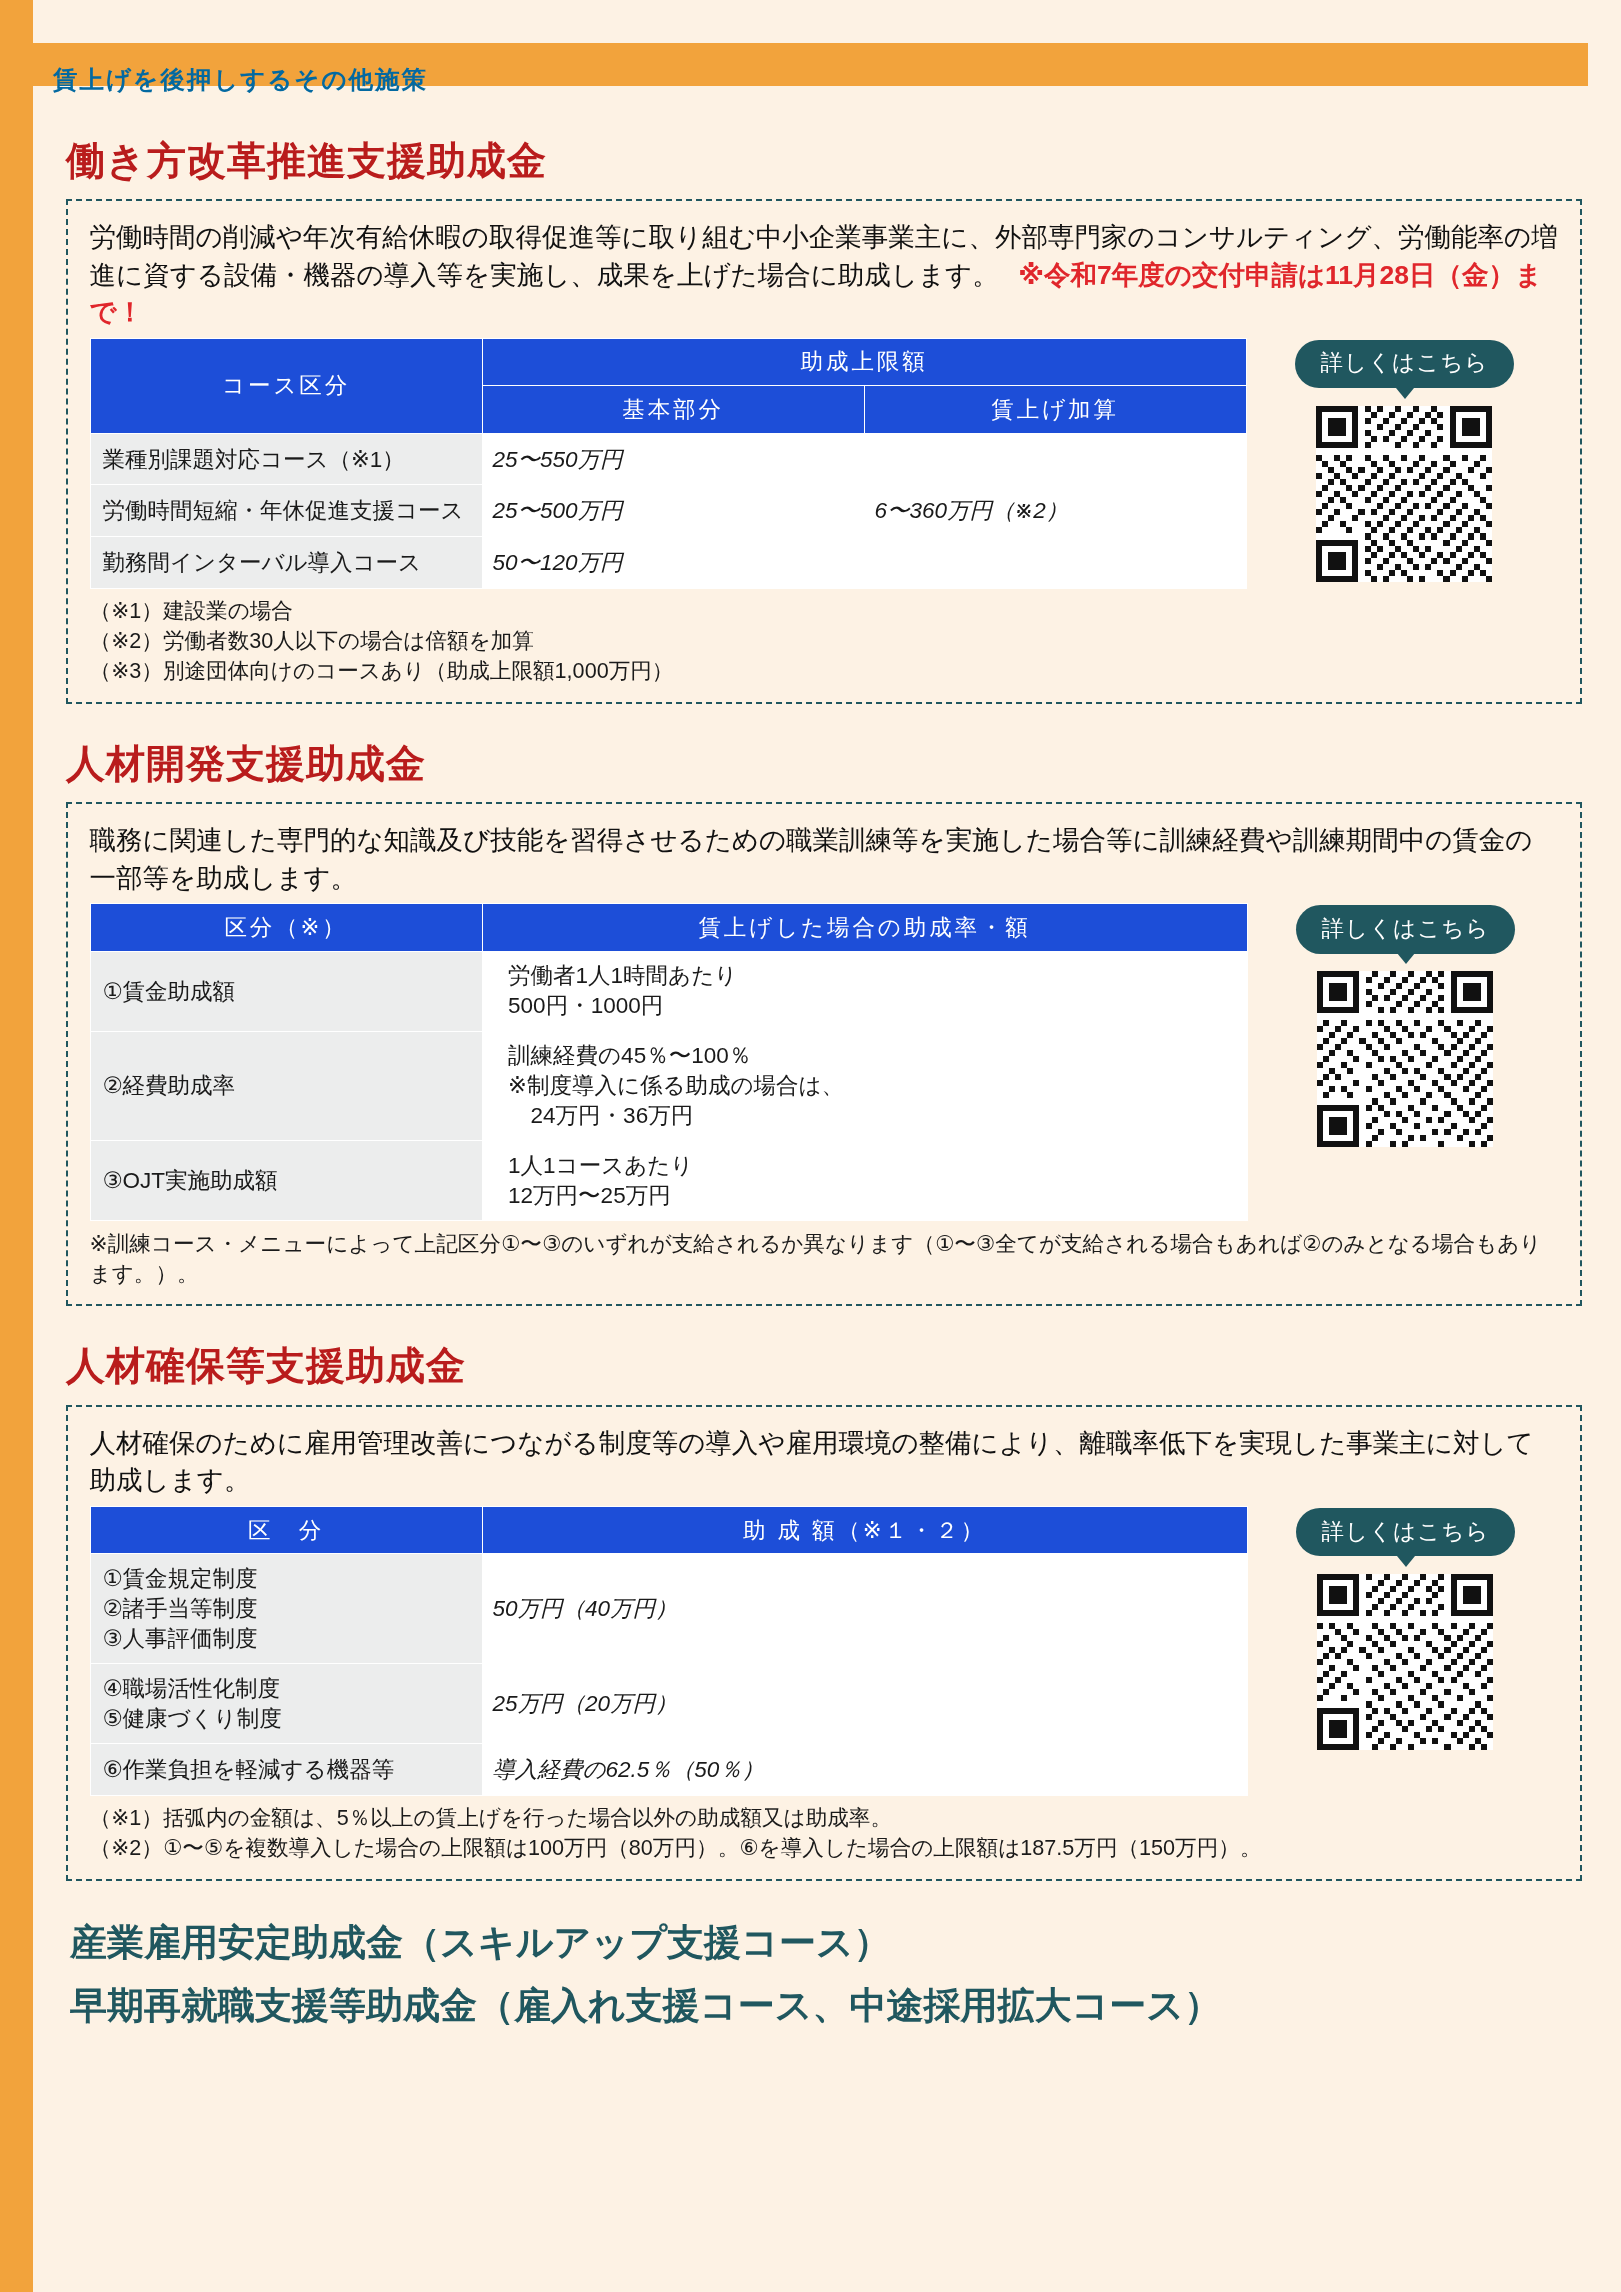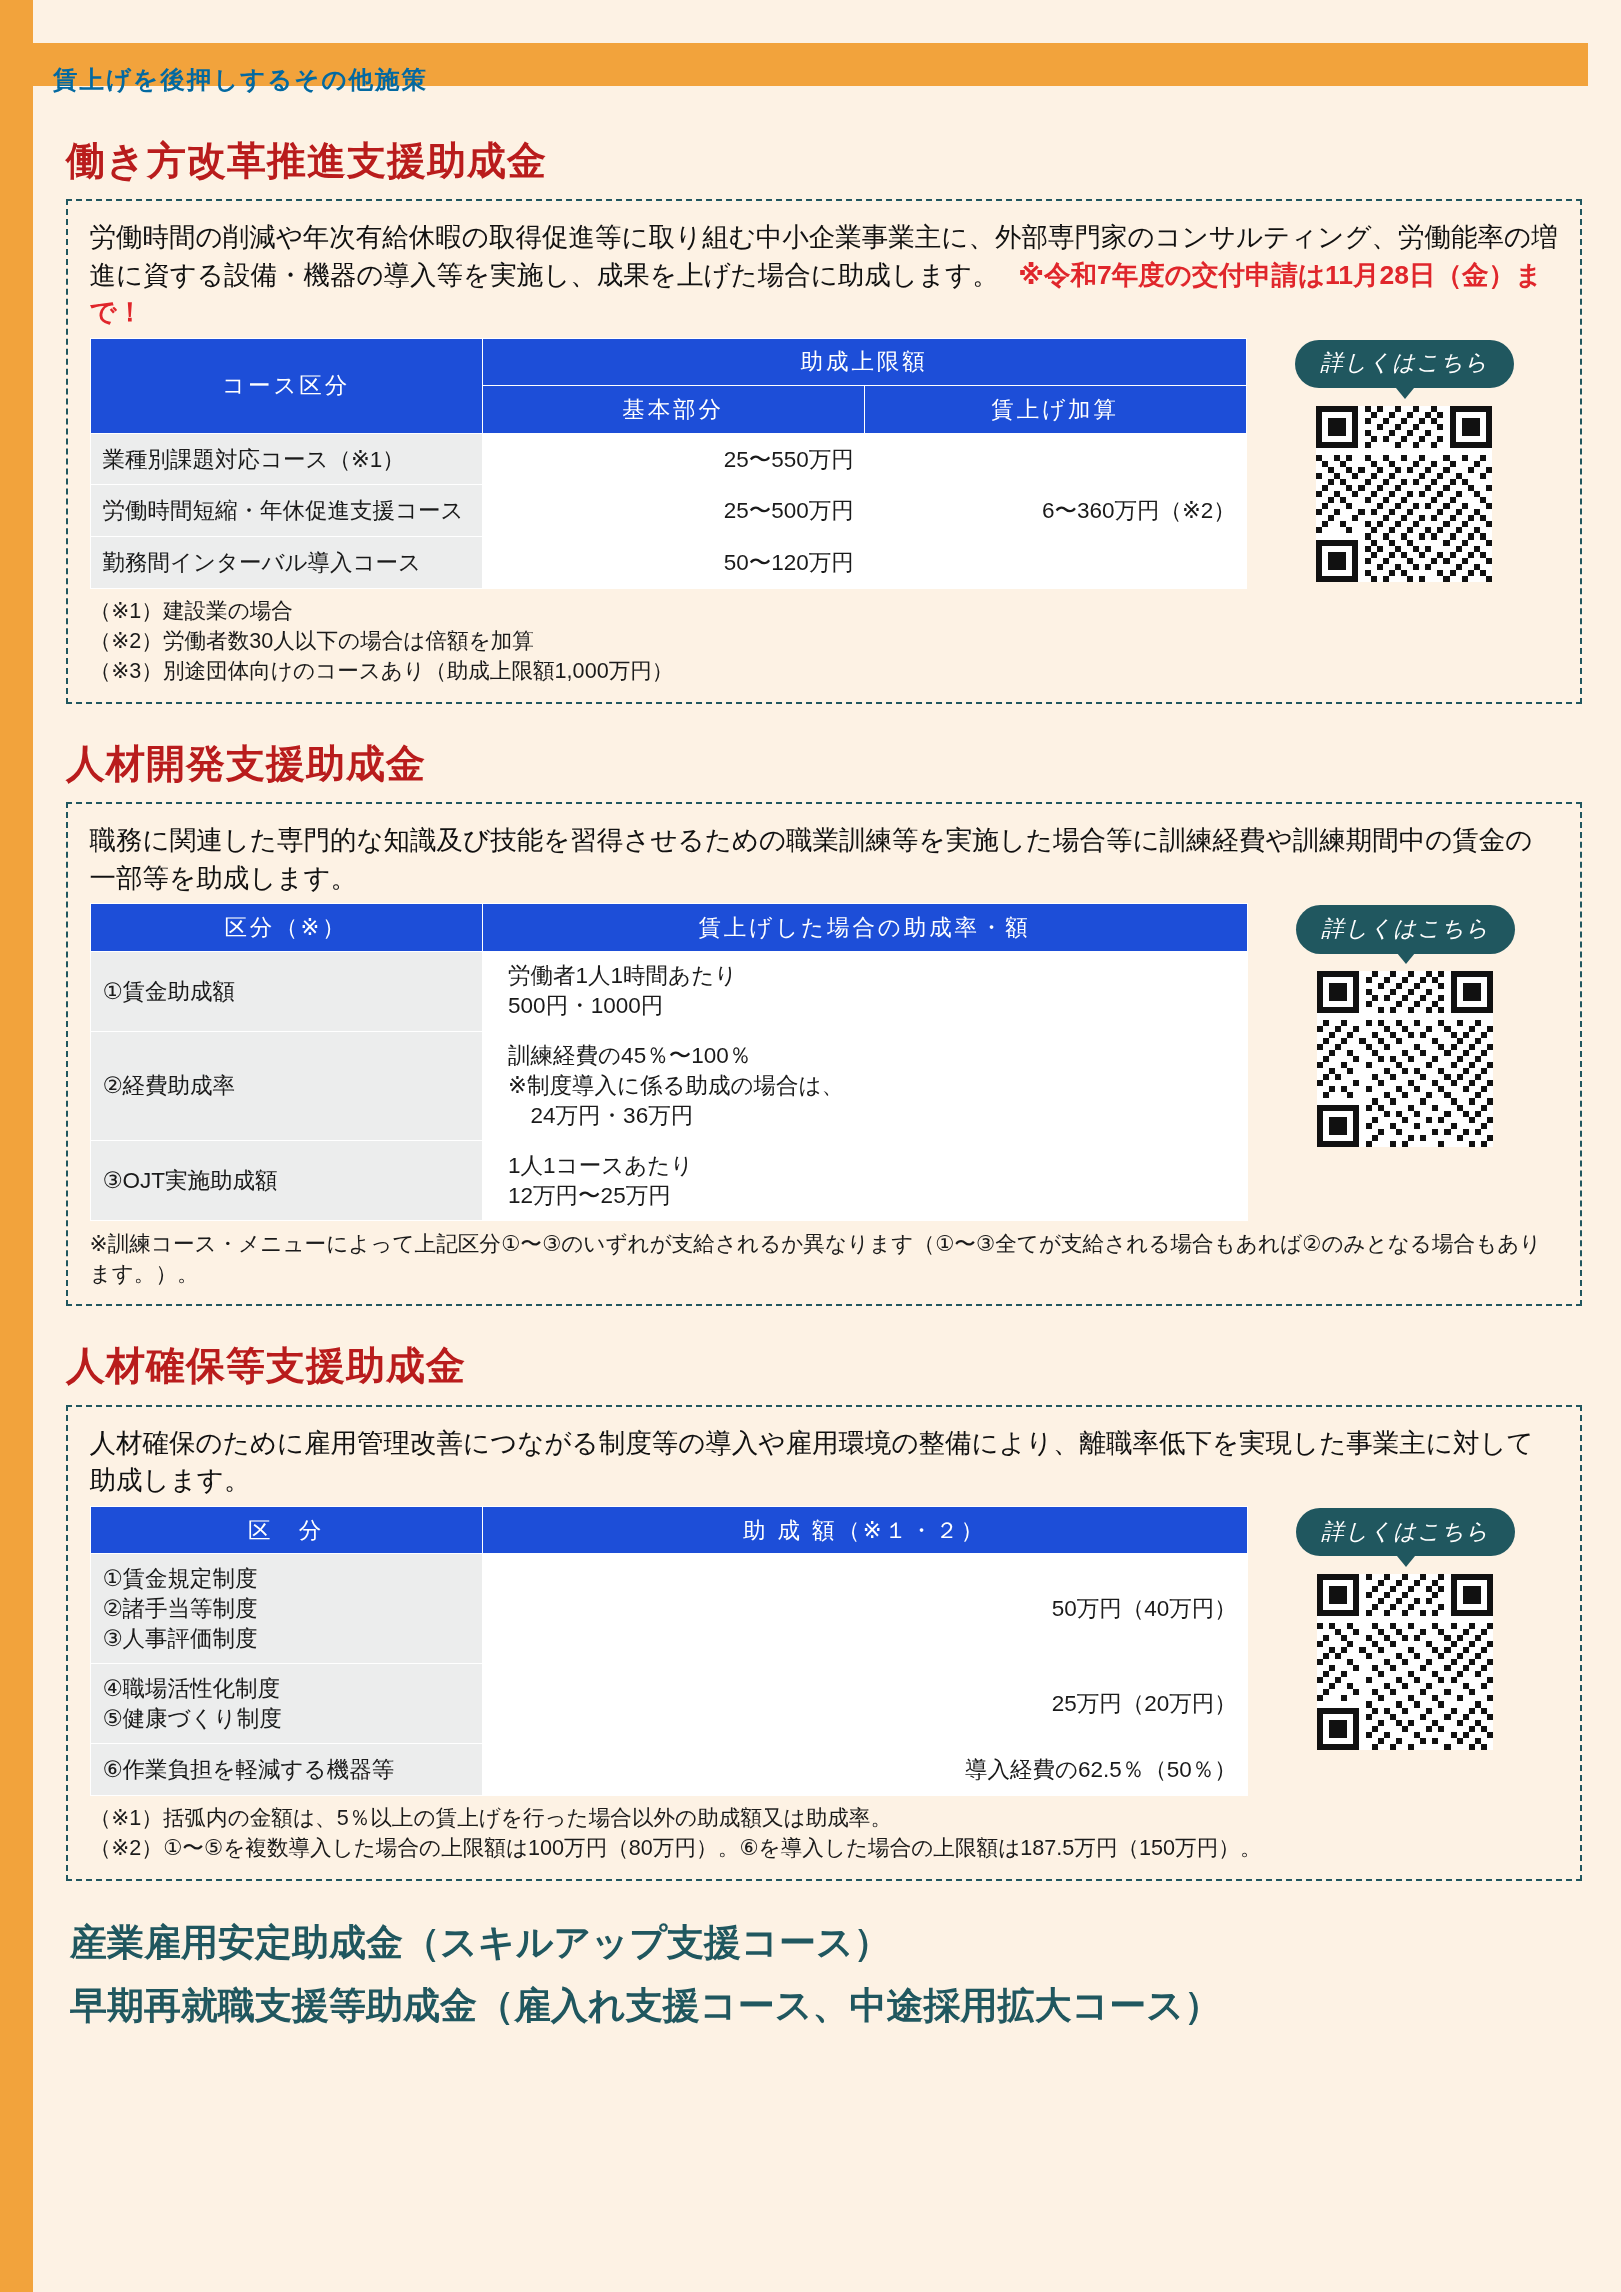--- a/index.html
+++ b/index.html
@@ -106,29 +106,28 @@
     border: 1px solid #ffffff;
     background: #ffffff;
     vertical-align: middle;
     margin-top: 24px;
   }
   table.t td.lbl {
     background: #eceded;
     text-align: left;
     padding-left: 11.8px;
   }
-  table.t td.ctr { text-align: right; }
+  table.t td.ctr { text-align: left; font-style: italic; }
   table.t td.val { text-align: left; padding-left: 25.5px; }
 
   .qr-col {
     width: 294px;
     padding-left: 21.6px;
     padding-top: 2px;
     text-align: center;
-    font-style: italic;
   }
   .qr-btn {
     display: inline-block;
     background: #20575f;
     color: #fff;
     font-size: 22.5px;
     border-radius: 27.4px;
     padding: 7.8px 25.5px 9.8px 25.5px;
     position: relative;
     letter-spacing: 1px;

